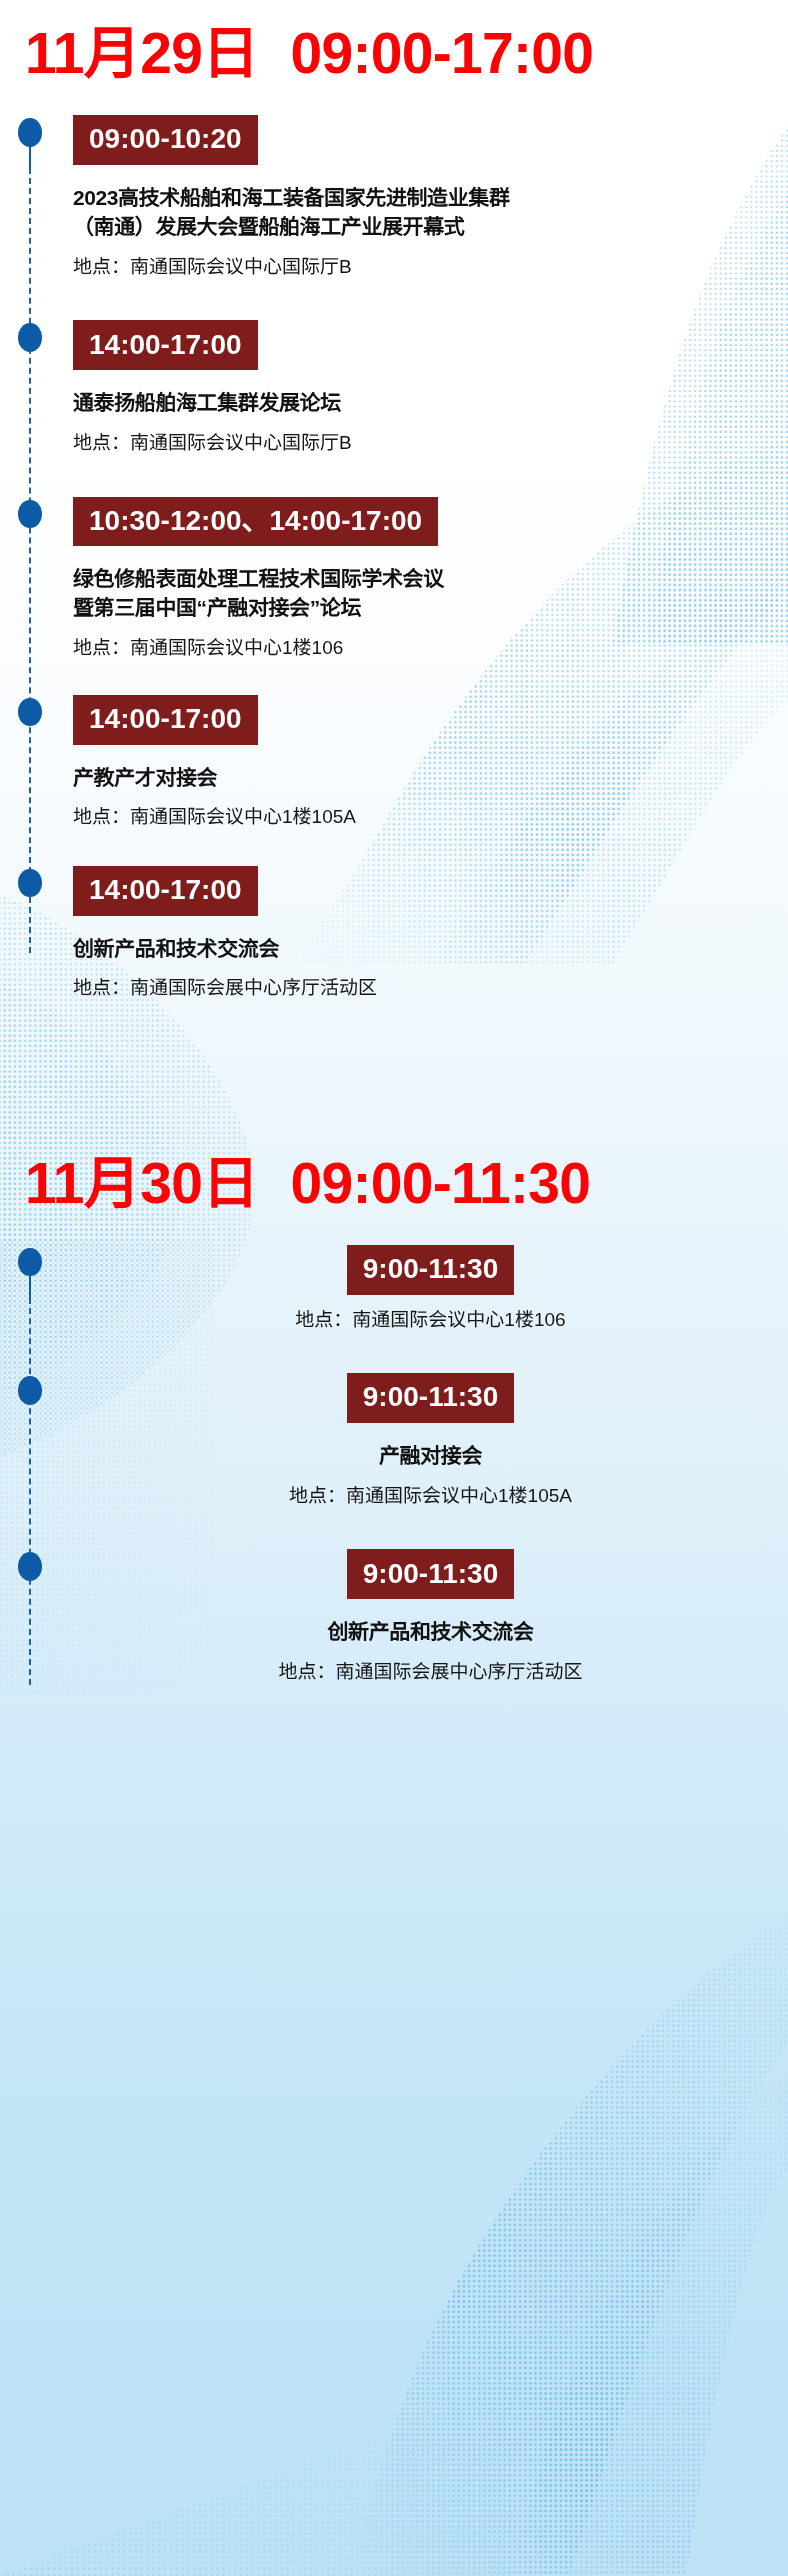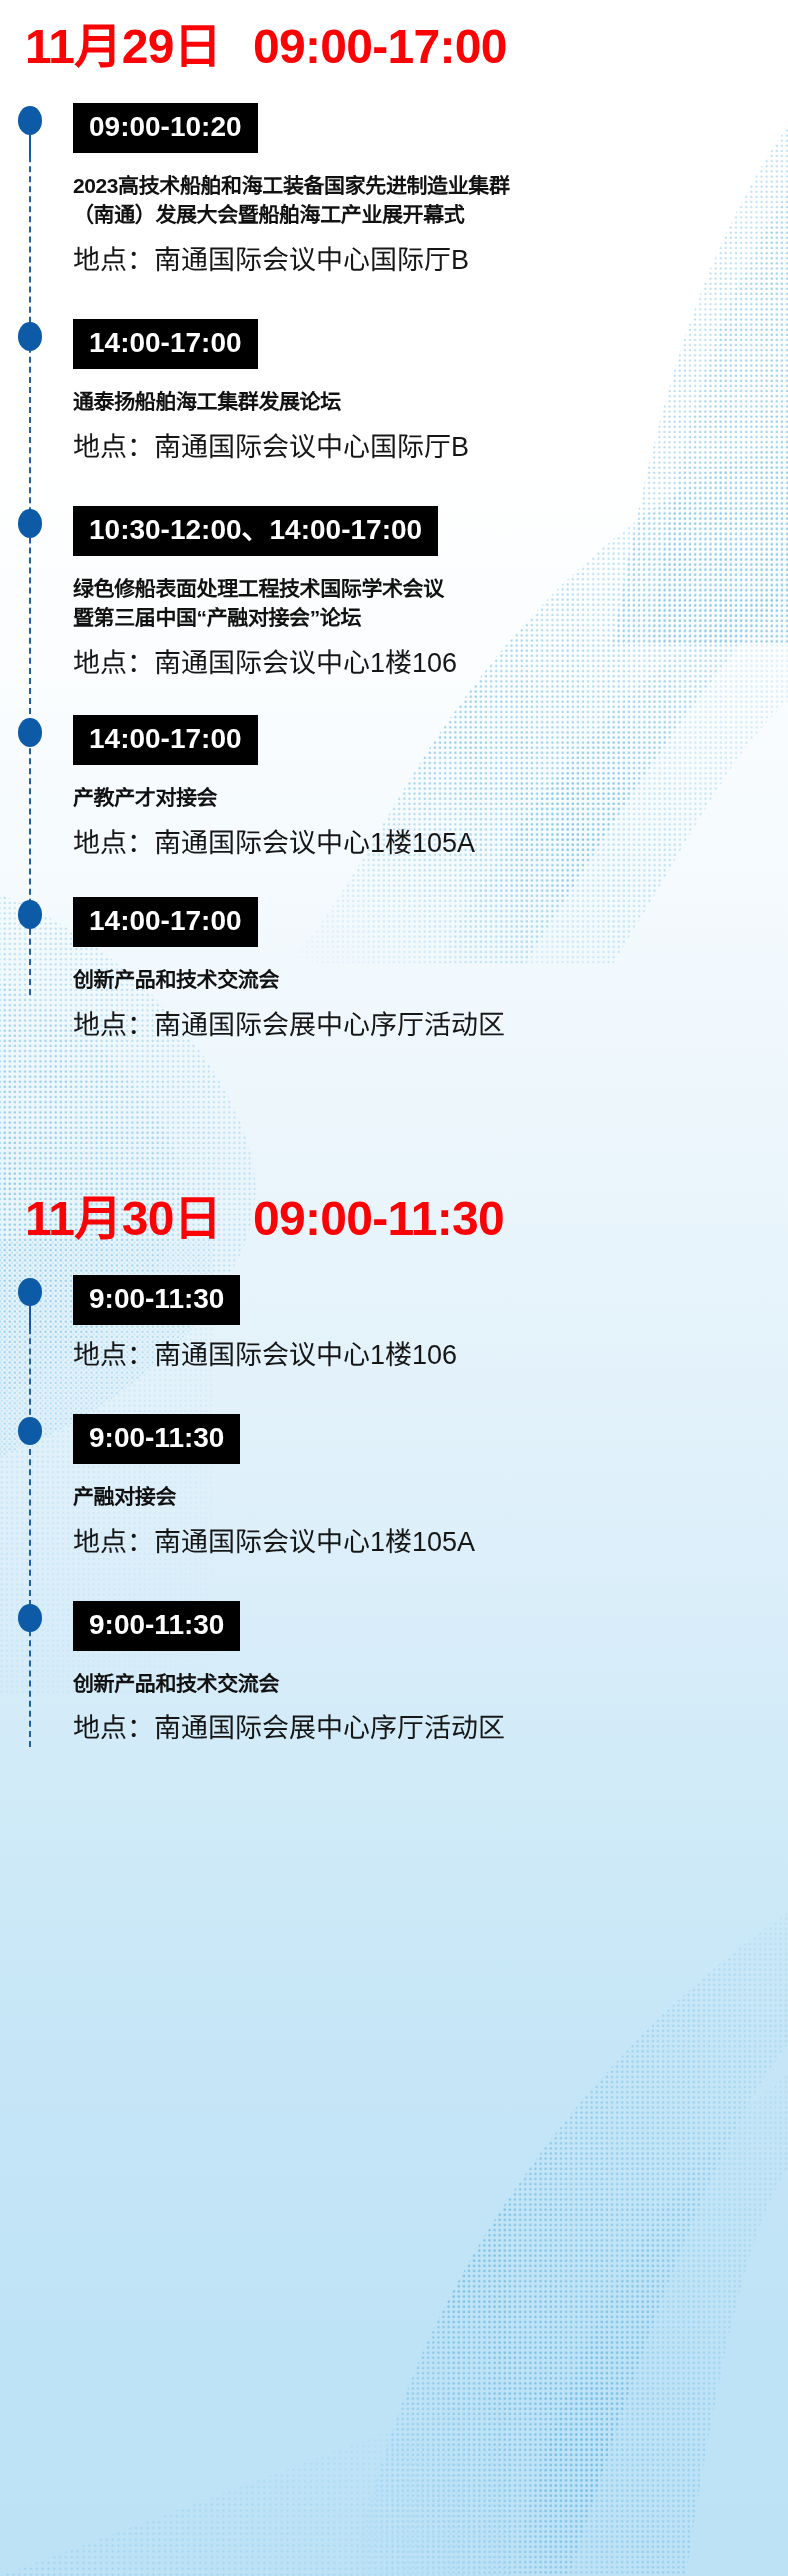--- a/index.html
+++ b/index.html
@@ -34,21 +34,21 @@
   }
   .wave{ position:absolute; }
 
   
   #page{ position:relative; z-index:5; width:788px; }
 
   .day-header{
     display:flex; align-items:baseline;
     color:#fb0204;
     font-weight:bold;
-    font-size:48px;
+    font-size:57px;
     letter-spacing:-0.7px;
     white-space:nowrap;
   }
   .day-header .dh-date{ margin-left:25px; }
   .day-header .dh-time{ margin-left:32px; }
 
   .timeline{ position:relative; }
   .tl-line{
     position:absolute; left:28.5px; top:0; bottom:0;
     width:0; border-left:2.2px dashed #1b61a8;
@@ -68,42 +68,42 @@
   }
   .dot.pin::after{
     content:"";
     position:absolute;
     left:11px; top:26px;
     width:2.2px; height:25px;
     background:#0d5aa7;
   }
   .badge{
     display:inline-block;
-    background:#000000;
+    background:#7f1d1d;
     color:#ffffff;
     font-weight:bold;
     font-size:28px;
     line-height:1;
     padding:10.2px 16px 11.7px 16px;
     letter-spacing:0px;
     white-space:nowrap;
   }
   .ev-title{
     color:#111111;
     font-weight:bold;
     font-size:21px;
     line-height:1.38;
     letter-spacing:-0.4px;
     margin-top:19px;
     white-space:nowrap;
   }
   .ev-title .ln{ display:block; }
   .ev-place{
     color:#161616;
-    font-size:27px;
+    font-size:19px;
     line-height:1.35;
     margin-top:11.7px;
     white-space:nowrap;
   }
 </style>
 </head>
 <body>
 
 <div id="bg-layer">
   <div id="bg-gradient"></div>
@@ -278,21 +278,21 @@
         <span class="dot" style="top:2.9px;"></span>
         <span class="badge">14:00-17:00</span>
         <div class="ev-title">
           <span class="ln">创新产品和技术交流会</span>
         </div>
         <div class="ev-place">地点：南通国际会展中心序厅活动区</div>
       </div>
     </div>
   </div>
 
-  <div style="padding-top:133px;">
+  <div style="padding-top:133px;text-align:center;">
     <div class="day-header">
       <span class="dh-date">11月30日</span>
       <span class="dh-time">09:00-11:30</span>
     </div>
 
     <div class="timeline" style="margin-top:26px;">
       <div class="tl-line" style="top:13px; bottom:0px;"></div>
 
       <div class="event" style="margin-bottom:41px;">
         <span class="dot pin" style="top:2.9px;"></span>

